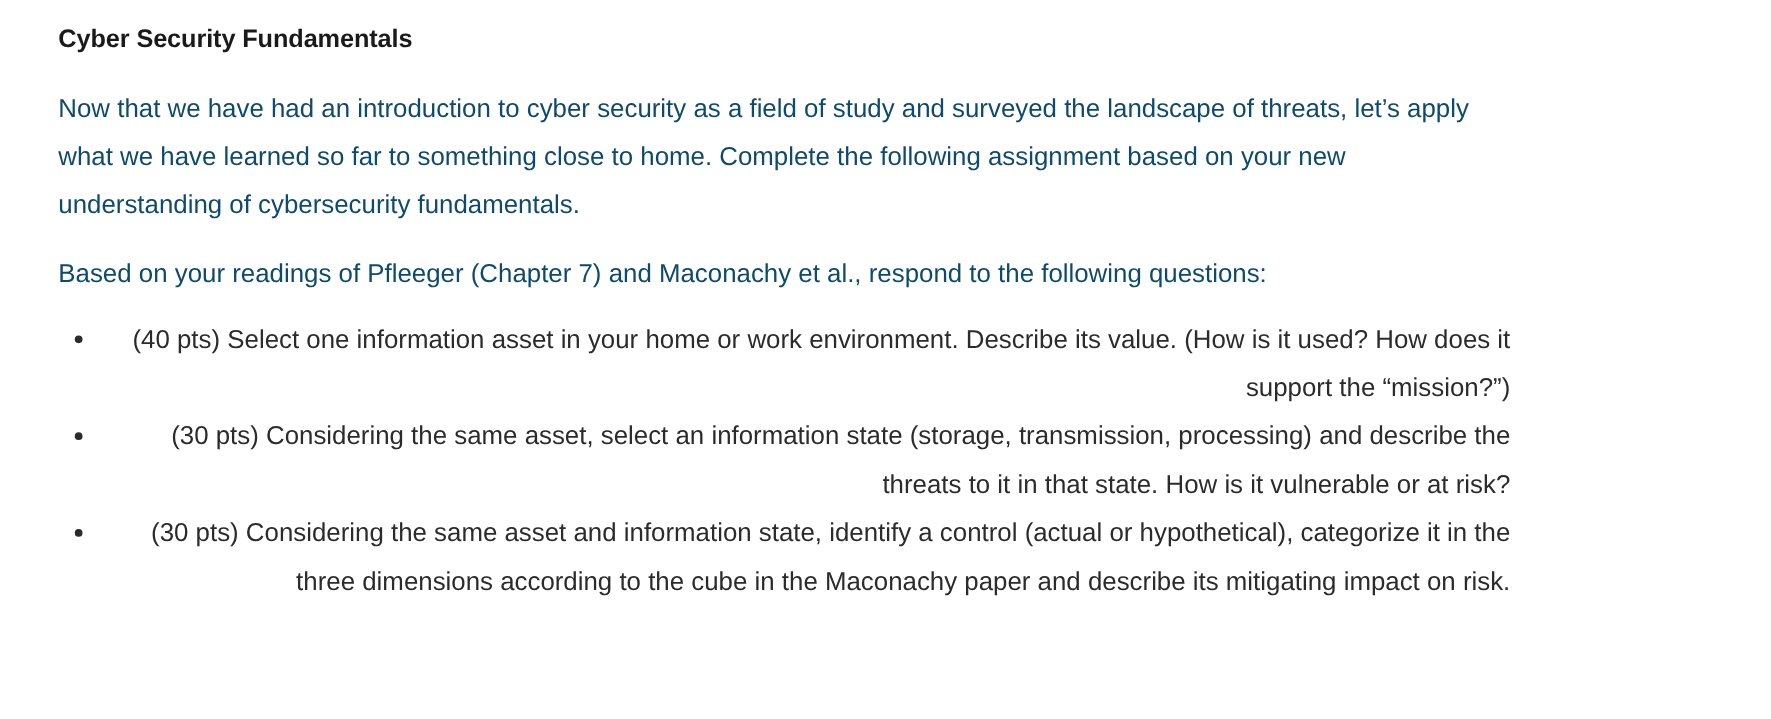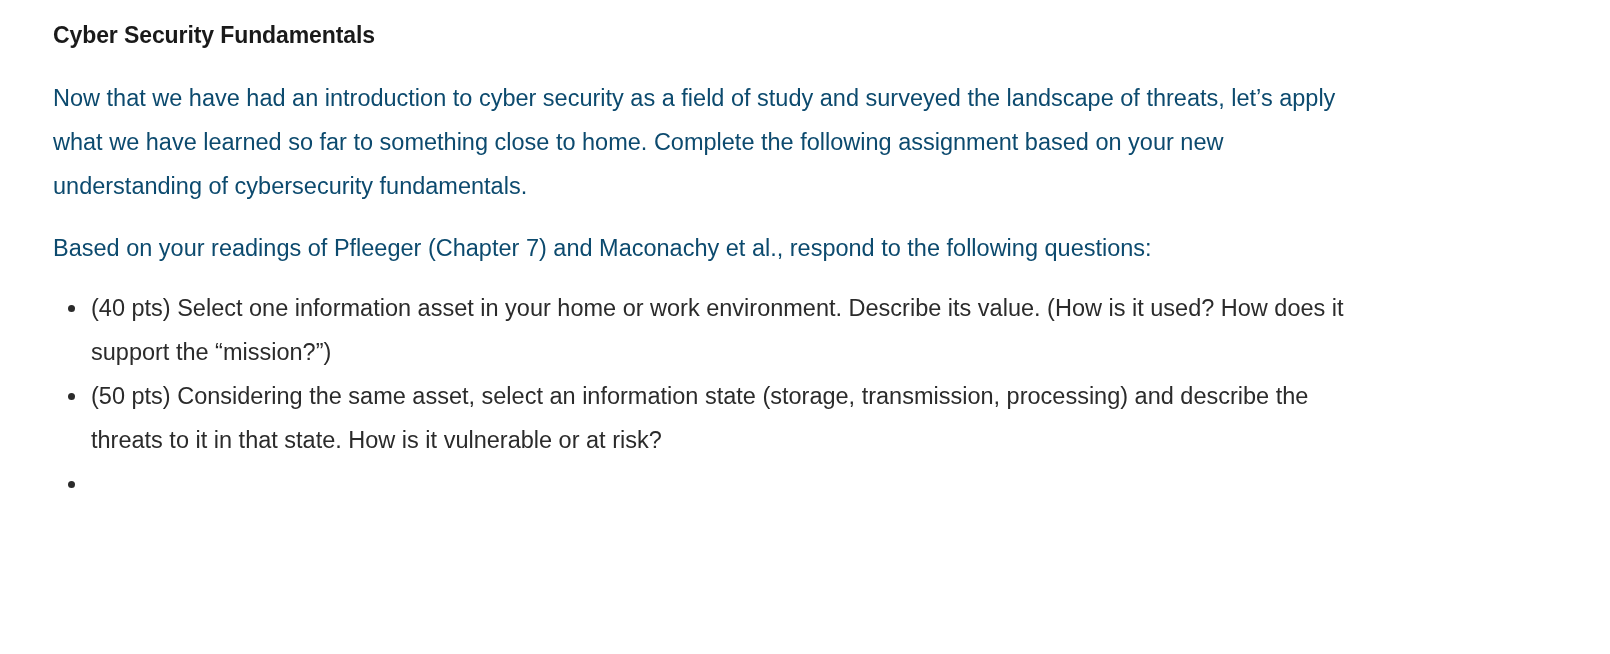--- a/index.html
+++ b/index.html
@@ -54,20 +54,21 @@
     padding: 0;
   }
   ul.question-list > li {
     position: relative;
     font-size: 23.5px;
     color: #2b2b2b;
     line-height: 44px;
     padding-left: 38px;
     margin: 0;
     max-width: 1290px;
+    text-align: right;
   }
   ul.question-list > li .bullet-marker {
     position: absolute;
     left: 15px;
     top: 19px;
     width: 7px;
     height: 7px;
     background: #2b2b2b;
     border-radius: 50%;
     display: block;
@@ -88,21 +89,22 @@
 
     <p class="para second">Based on your readings of Pfleeger (Chapter 7) and Maconachy et al., respond to the following questions:</p>
 
     <ul class="question-list">
       <li>
         <span class="bullet-marker"></span>
         <span class="item-text">(40 pts) Select one information asset in your home or work environment. Describe its value. (How is it used? How does it support the “mission?”)</span>
       </li>
       <li>
         <span class="bullet-marker"></span>
-        <span class="item-text">(50 pts) Considering the same asset, select an information state (storage, transmission, processing) and describe the threats to it in that state. How is it vulnerable or at risk?</span>
+        <span class="item-text">(30 pts) Considering the same asset, select an information state (storage, transmission, processing) and describe the threats to it in that state. How is it vulnerable or at risk?</span>
       </li>
       <li>
         <span class="bullet-marker"></span>
+        <span class="item-text">(30 pts) Considering the same asset and information state, identify a control (actual or hypothetical), categorize it in the three dimensions according to the cube in the Maconachy paper and describe its mitigating impact on risk.</span>
       </li>
     </ul>
 
   </div>
 </div>
 
 </body></html>

